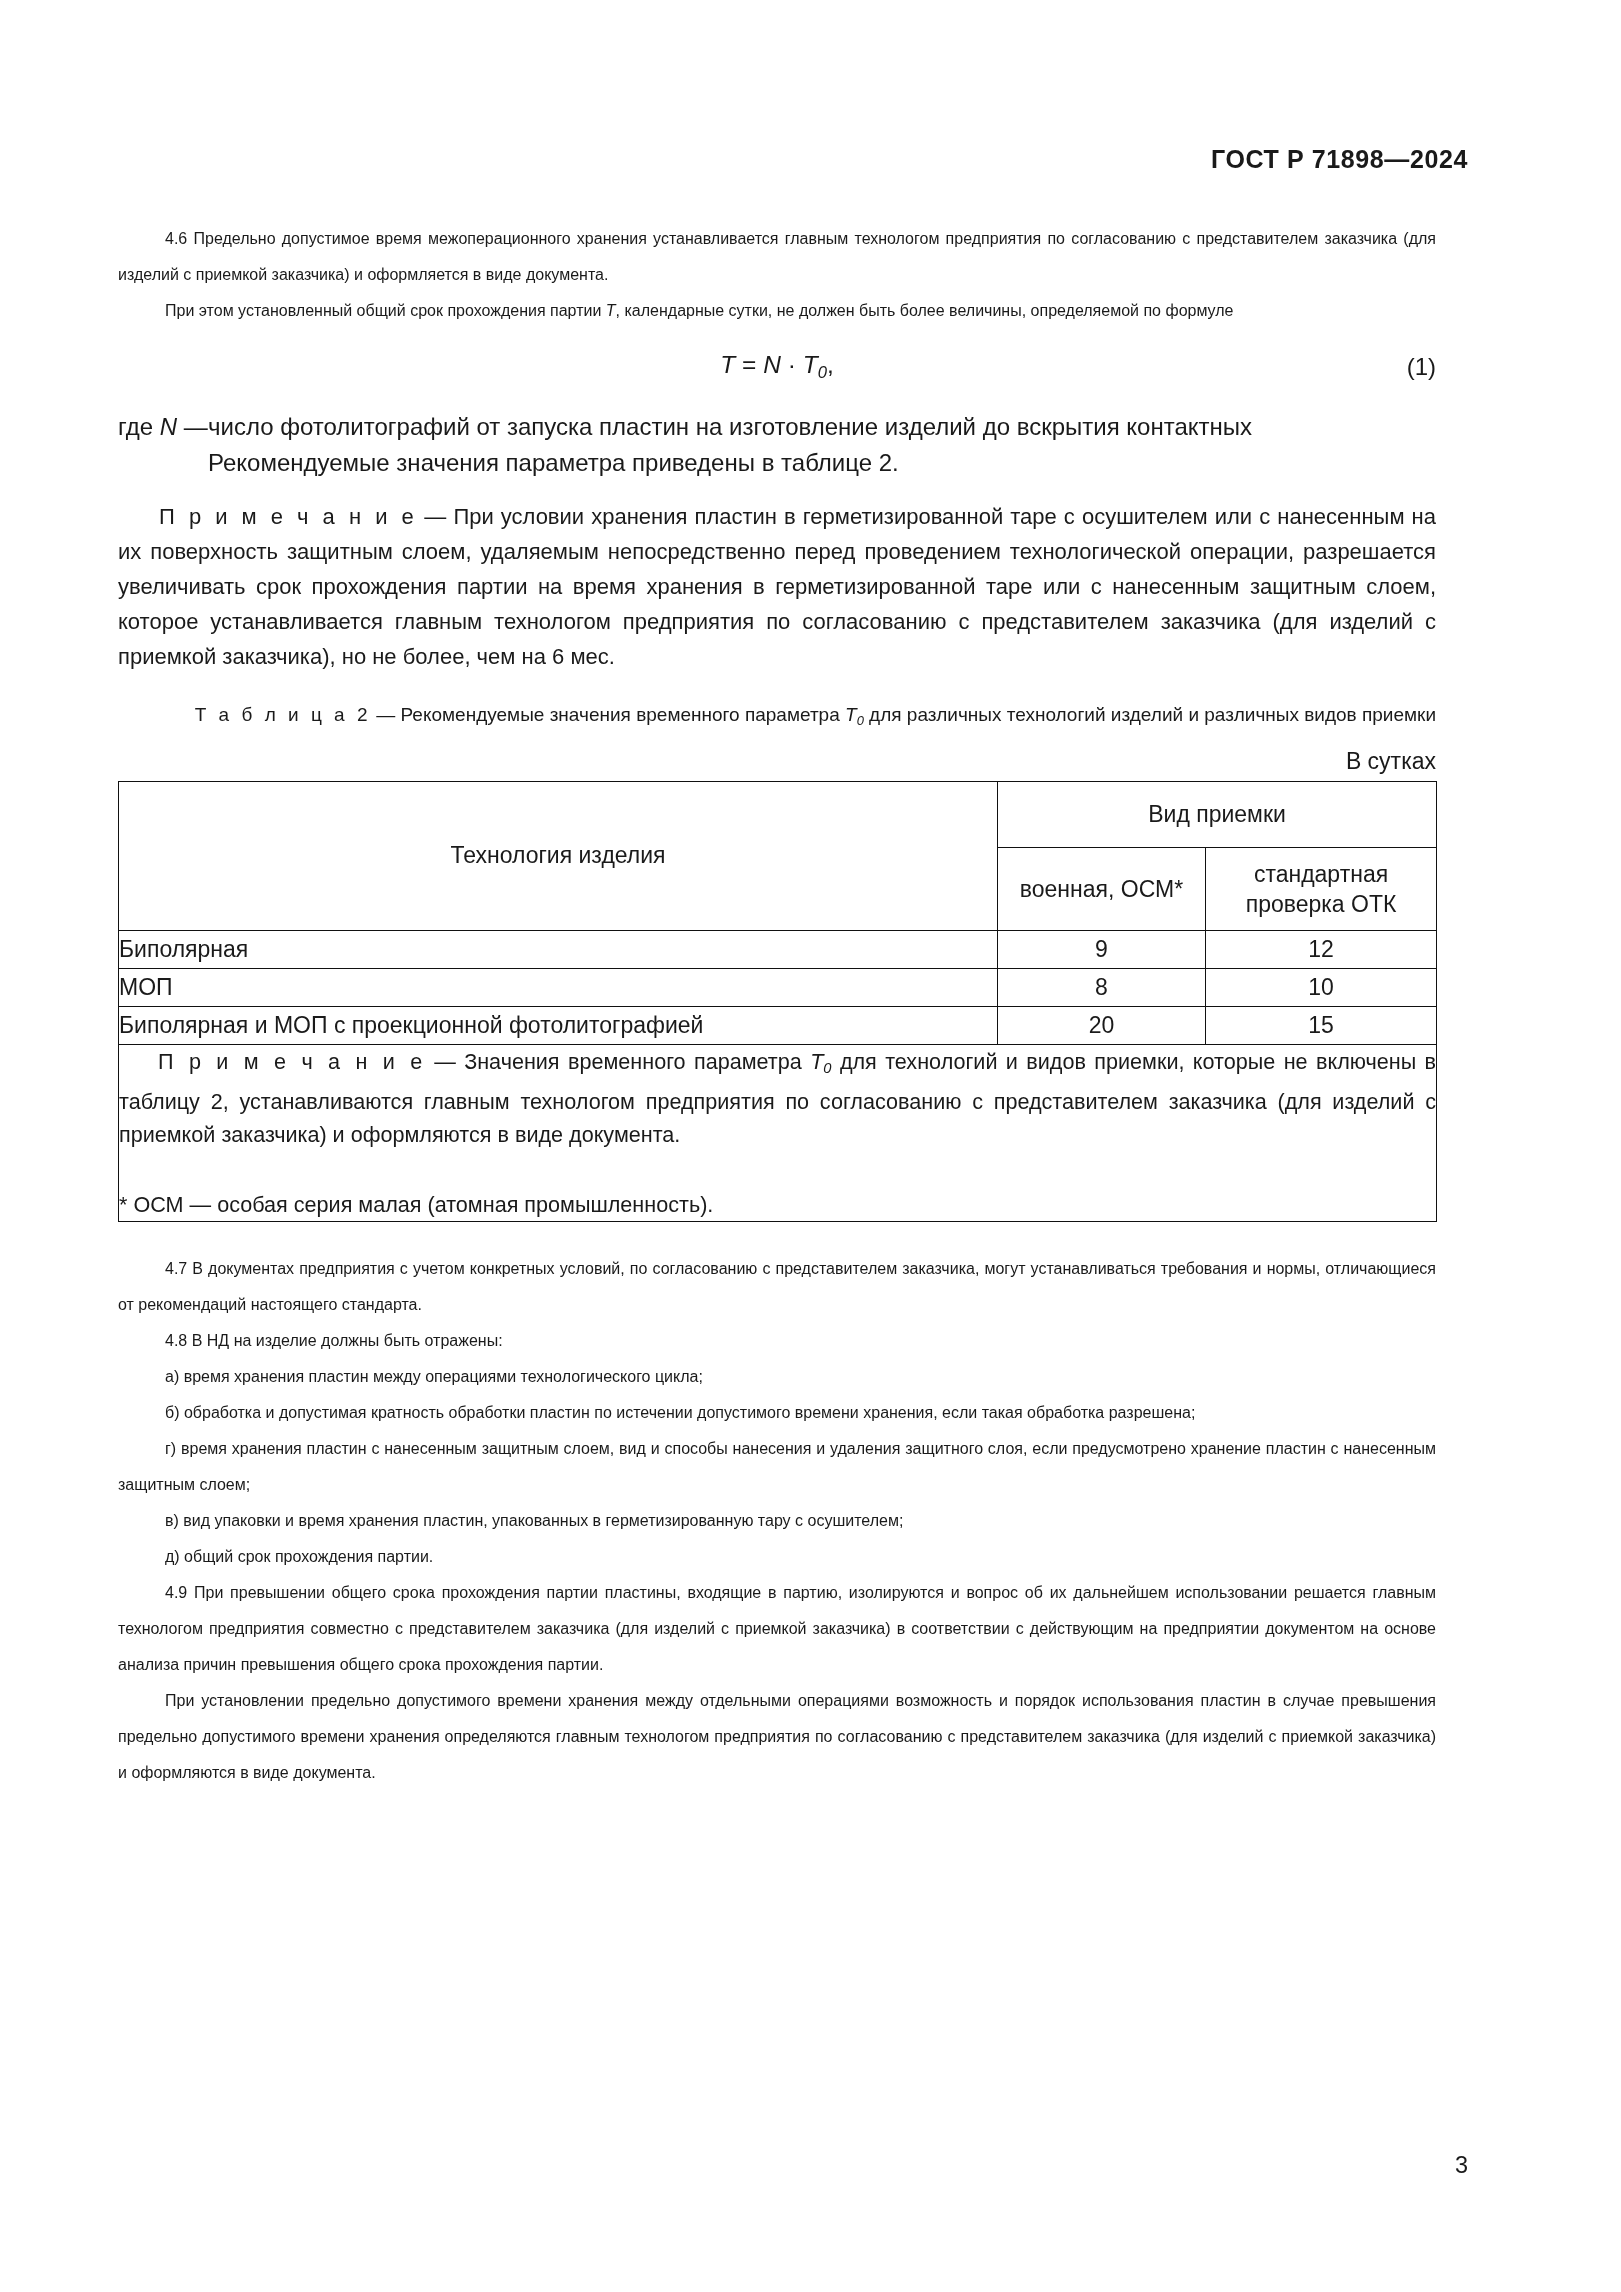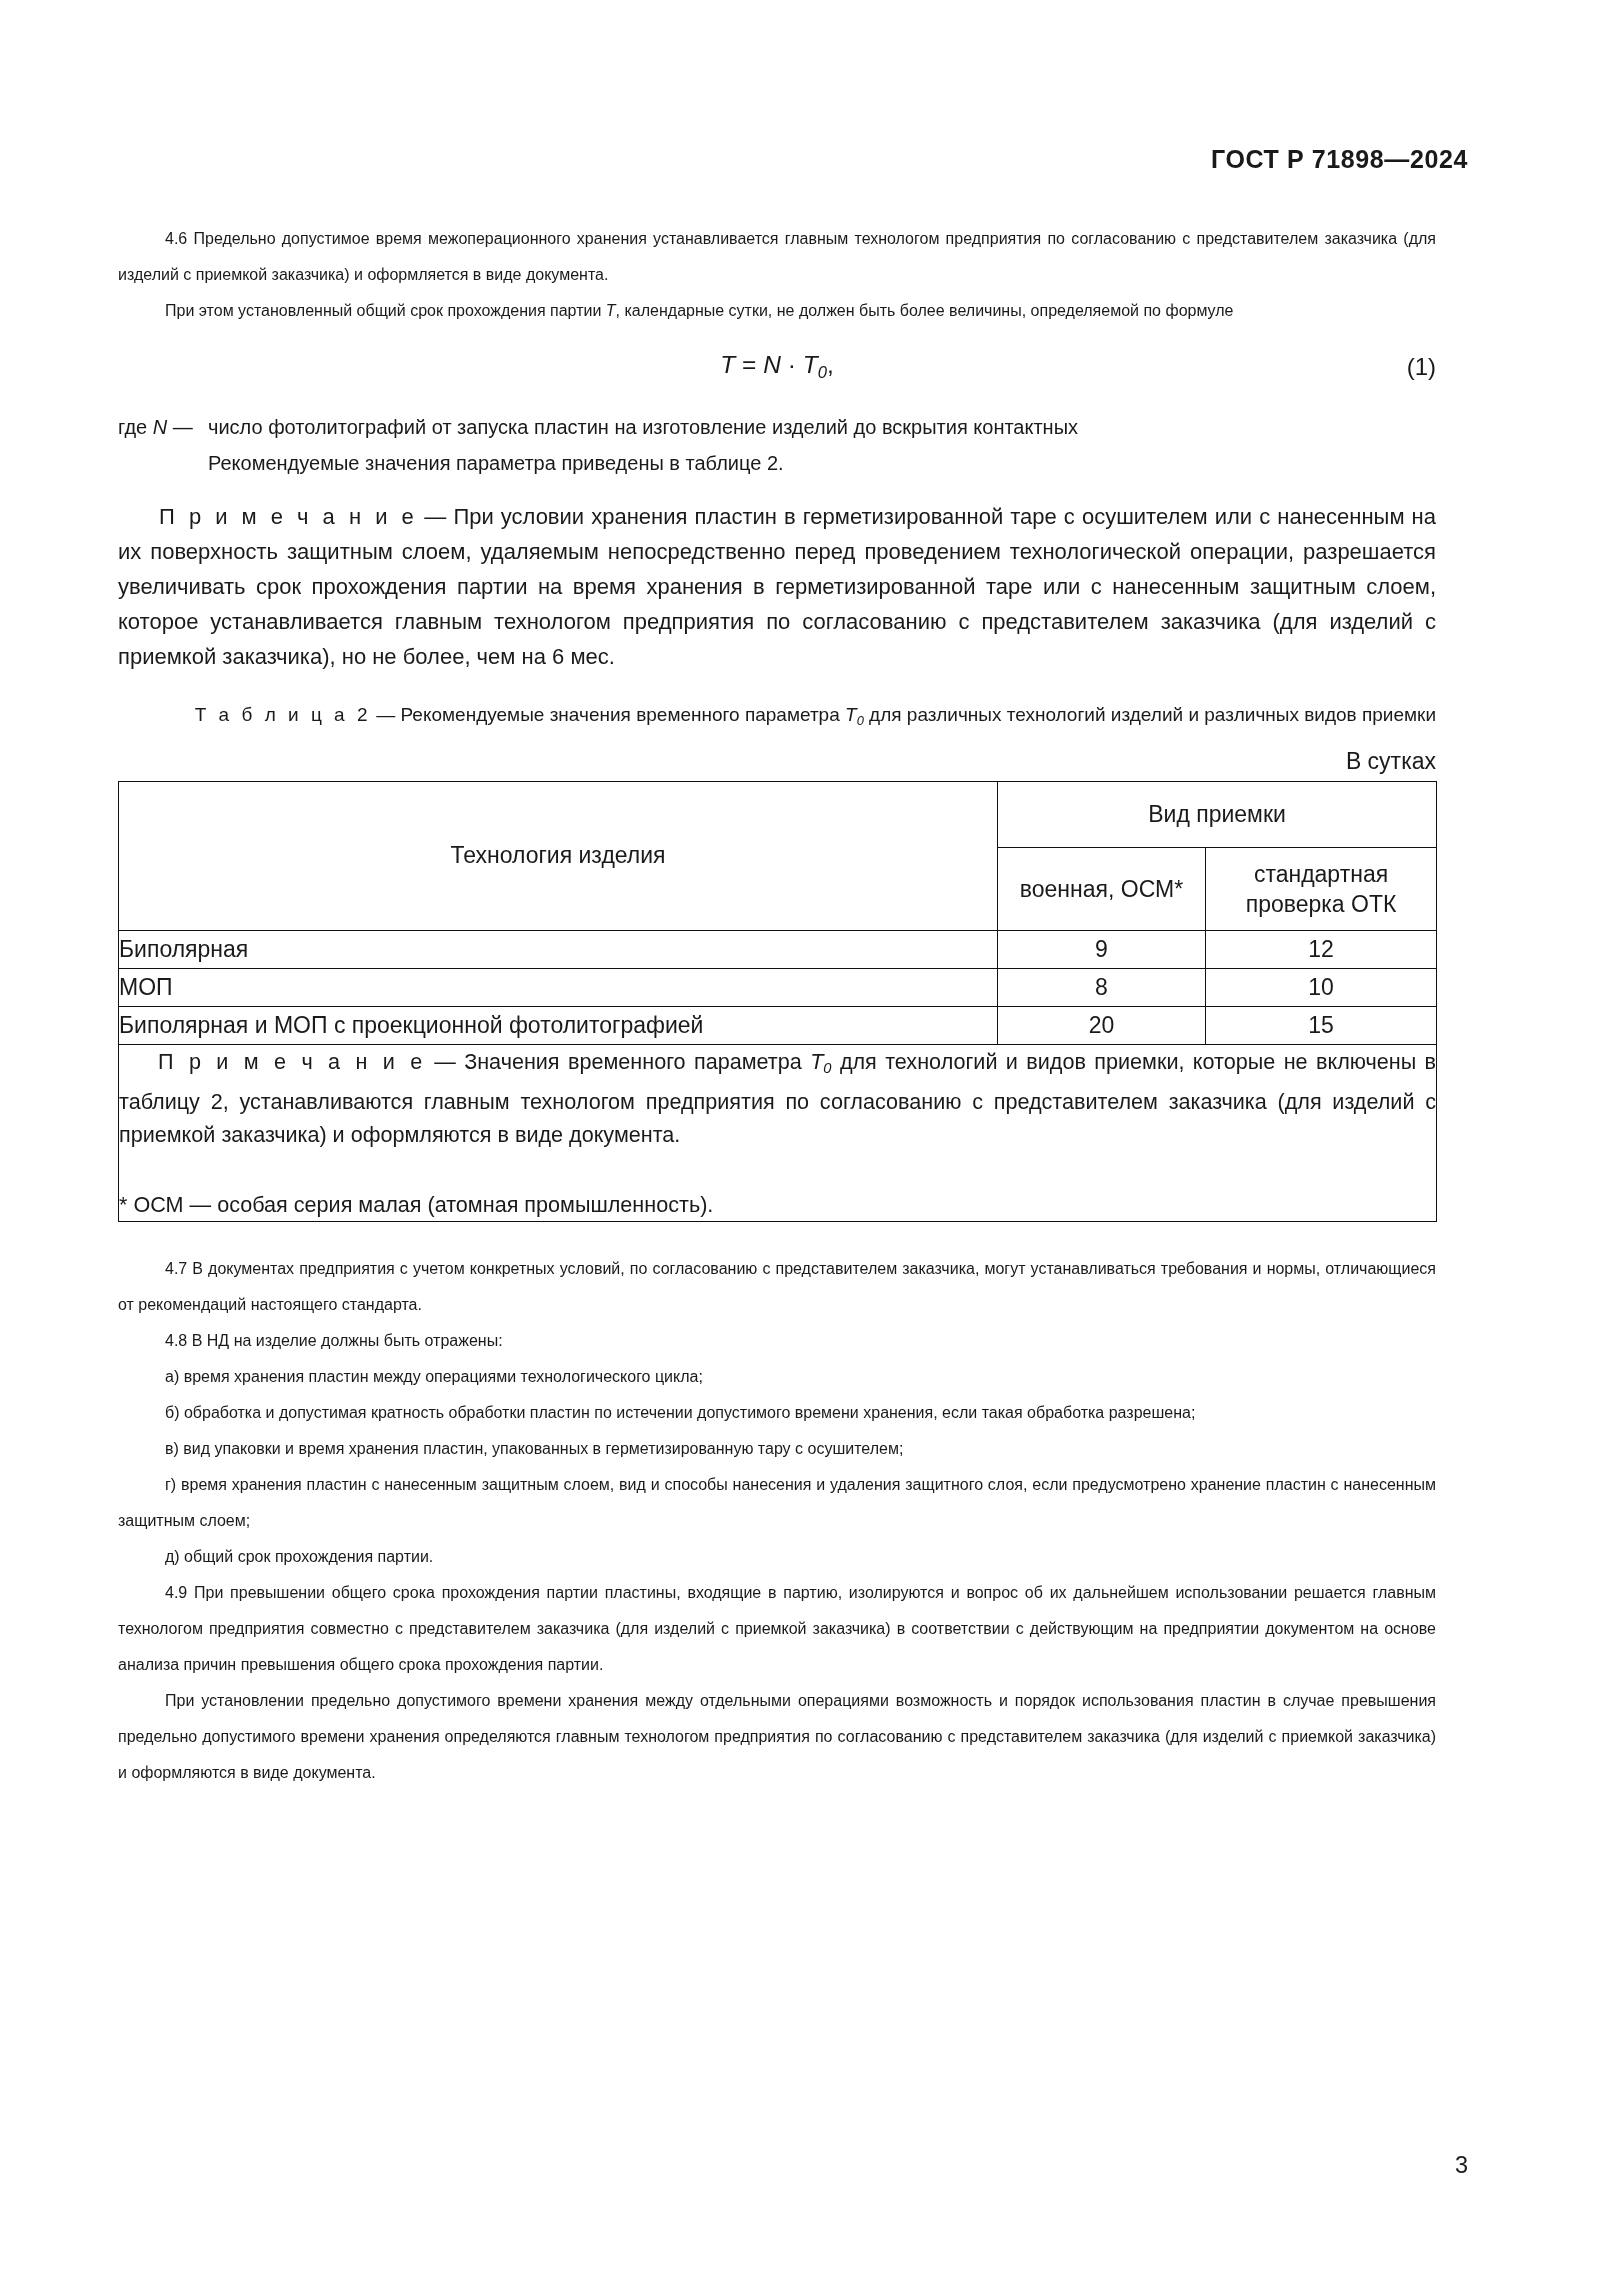--- a/index.html
+++ b/index.html
@@ -73,21 +73,21 @@
   .formula-num {
     position: absolute;
     right: 0;
     top: 2px;
     font-size: 24px;
   }
   
   .defs { margin-top: 3.9px; }
   .def-row {
     display: flex;
-    font-size: 20px;
+    font-size: 24px;
     line-height: 36px;
   }
   .def-lead {
     flex: 0 0 auto;
     width: 90px;
     text-align: left;
     white-space: nowrap;
   }
   .def-lead.sym {
     text-align: right;
@@ -255,22 +255,22 @@
           </td>
         </tr>
       </tbody>
     </table>
 
     <div class="after-table">
       <p class="para indent">4.7  В документах предприятия с учетом конкретных условий, по согласованию с представителем заказчика, могут устанавливаться требования и нормы, отличающиеся от рекомендаций настоящего стандарта.</p>
       <p class="para indent">4.8  В НД на изделие должны быть отражены:</p>
       <p class="para indent">а)  время хранения пластин между операциями технологического цикла;</p>
       <p class="para indent">б)  обработка и допустимая кратность обработки пластин по истечении допустимого времени хранения, если такая обработка разрешена;</p>
+      <p class="para indent">г)  время хранения пластин с нанесенным защитным слоем, вид и способы нанесения и удаления защитного слоя, если предусмотрено хранение пластин с нанесенным защитным слоем;</p>
       <p class="para indent">в)  вид упаковки и время хранения пластин, упакованных в герметизированную тару с осушителем;</p>
-      <p class="para indent">г)  время хранения пластин с нанесенным защитным слоем, вид и способы нанесения и удаления защитного слоя, если предусмотрено хранение пластин с нанесенным защитным слоем;</p>
       <p class="para indent">д)  общий срок прохождения партии.</p>
       <p class="para indent">4.9  При превышении общего срока прохождения партии пластины, входящие в партию, изолируются и вопрос об их дальнейшем использовании решается главным технологом предприятия совместно с представителем заказчика (для изделий с приемкой заказчика) в соответствии с действующим на предприятии документом на основе анализа причин превышения общего срока прохождения партии.</p>
       <p class="para indent">При установлении предельно допустимого времени хранения между отдельными операциями возможность и порядок использования пластин в случае превышения предельно допустимого времени хранения определяются главным технологом предприятия по согласованию с представителем заказчика (для изделий с приемкой заказчика) и оформляются в виде документа.</p>
     </div>
 
   </div>
 
   <div class="page-number">3</div>
 
 </div>

